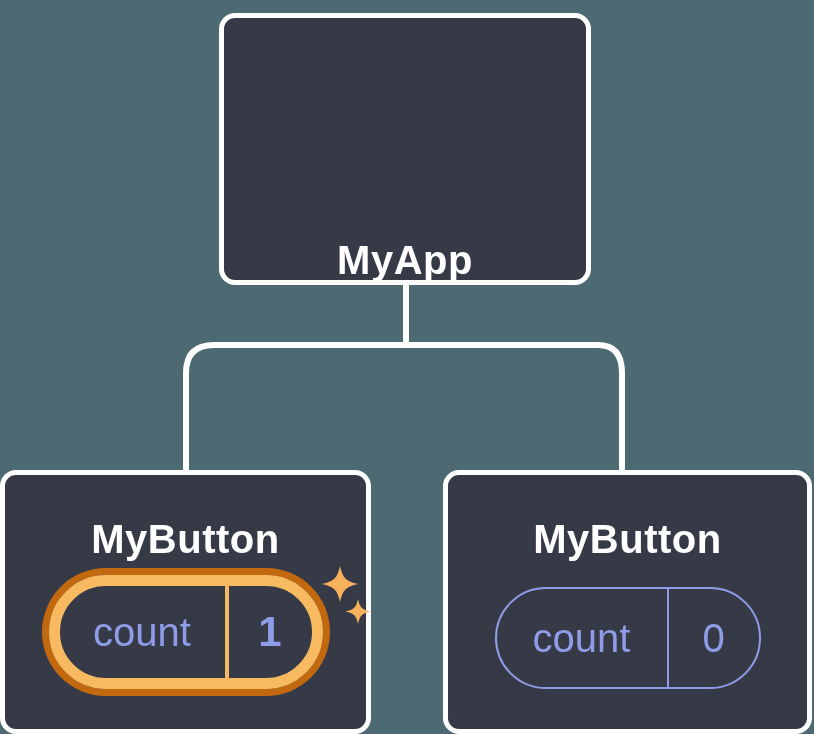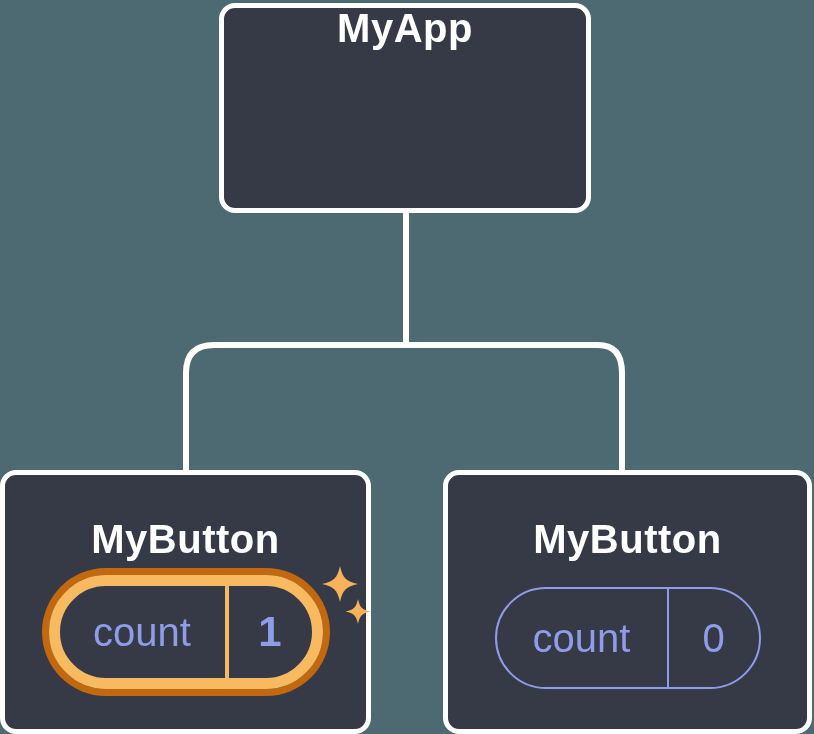--- a/index.html
+++ b/index.html
@@ -32,23 +32,23 @@
     position: absolute;
     background: var(--node-fill);
     border: 5px solid var(--node-border);
     border-radius: 16px;
     z-index: 2;
     display: flex;
     flex-direction: column;
     align-items: center;
   }
   .node-root {
-    left: 219px; top: 3px;
-    width: 372px; height: 210px;
-    justify-content: flex-start;
+    left: 219px; top: 13px;
+    width: 372px; height: 272px;
+    justify-content: flex-end;
   }
   .node-child-left {
     left: 0px; top: 470px;
     width: 371px; height: 264px;
   }
   .node-child-right {
     left: 443px; top: 470px;
     width: 369px; height: 264px;
   }
   .node-title {

